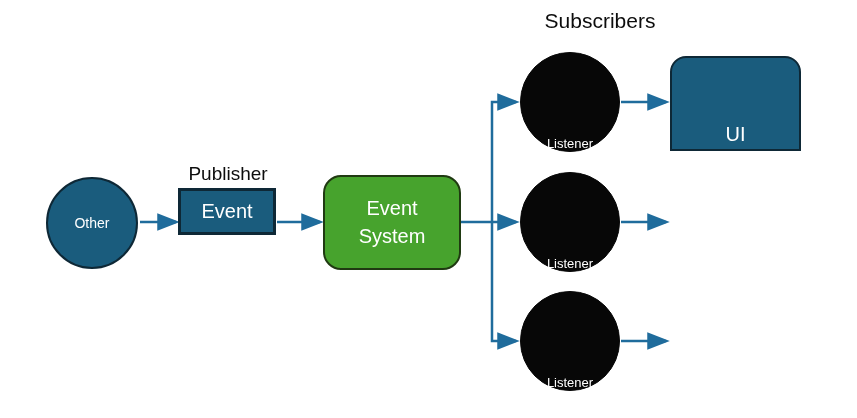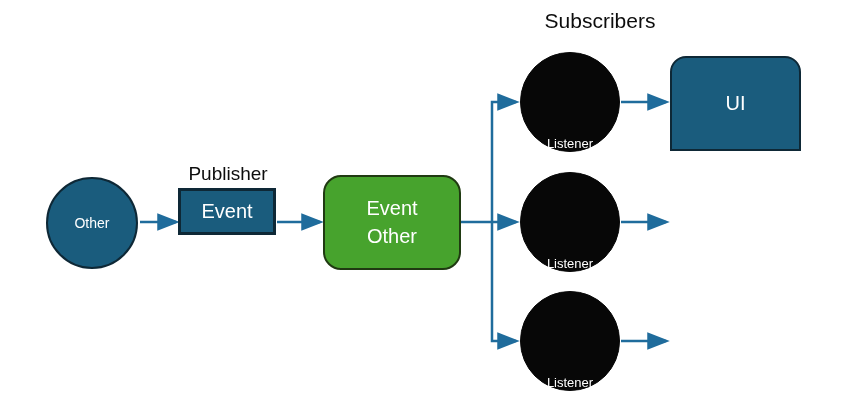--- a/index.html
+++ b/index.html
@@ -44,21 +44,21 @@
     border: 1.5px solid var(--node_black, #070707);
     font-size: 13px;
     align-items: flex-end;
   }
   .listener-1 { top: 52px; }
   .listener-2 { top: 172px; }
   .listener-3 { top: 291px; }
   .dest-box {
     left: 670px; width: 131px; height: 95px;
     border-radius: 16px 16px 0 0;
-    font-size: 20px; line-height: 1.38;
+    font-size: 20px; line-height: 1.38; align-items: flex-end;
   }
   .dest-1 { top: 56px; }
   .dest-2 { top: 175px; }
   .dest-3 { top: 297px; }
   .section-label {
     color: var(--text_dark, #0d0d0d);
     text-align: center;
   }
   .publisher-label { left: 168px; top: 163px; width: 120px; font-size: 19px; }
   .subscribers-label { left: 500px; top: 9px; width: 200px; font-size: 21px; }
@@ -94,21 +94,21 @@
 
   <div class="abs node teal-fill actor-circle">
     <span>Other</span>
   </div>
 
   <div class="abs node teal-fill event-box">
     <span>Event</span>
   </div>
 
   <div class="abs node event-system-box">
-    <span class="wrap-80">Event Other</span>
+    <span class="wrap-80">Event System</span>
   </div>
 
   <div class="abs node listener-circle listener-1">
     <span>Listener</span>
   </div>
 
   <div class="abs node listener-circle listener-2">
     <span>Listener</span>
   </div>
 

